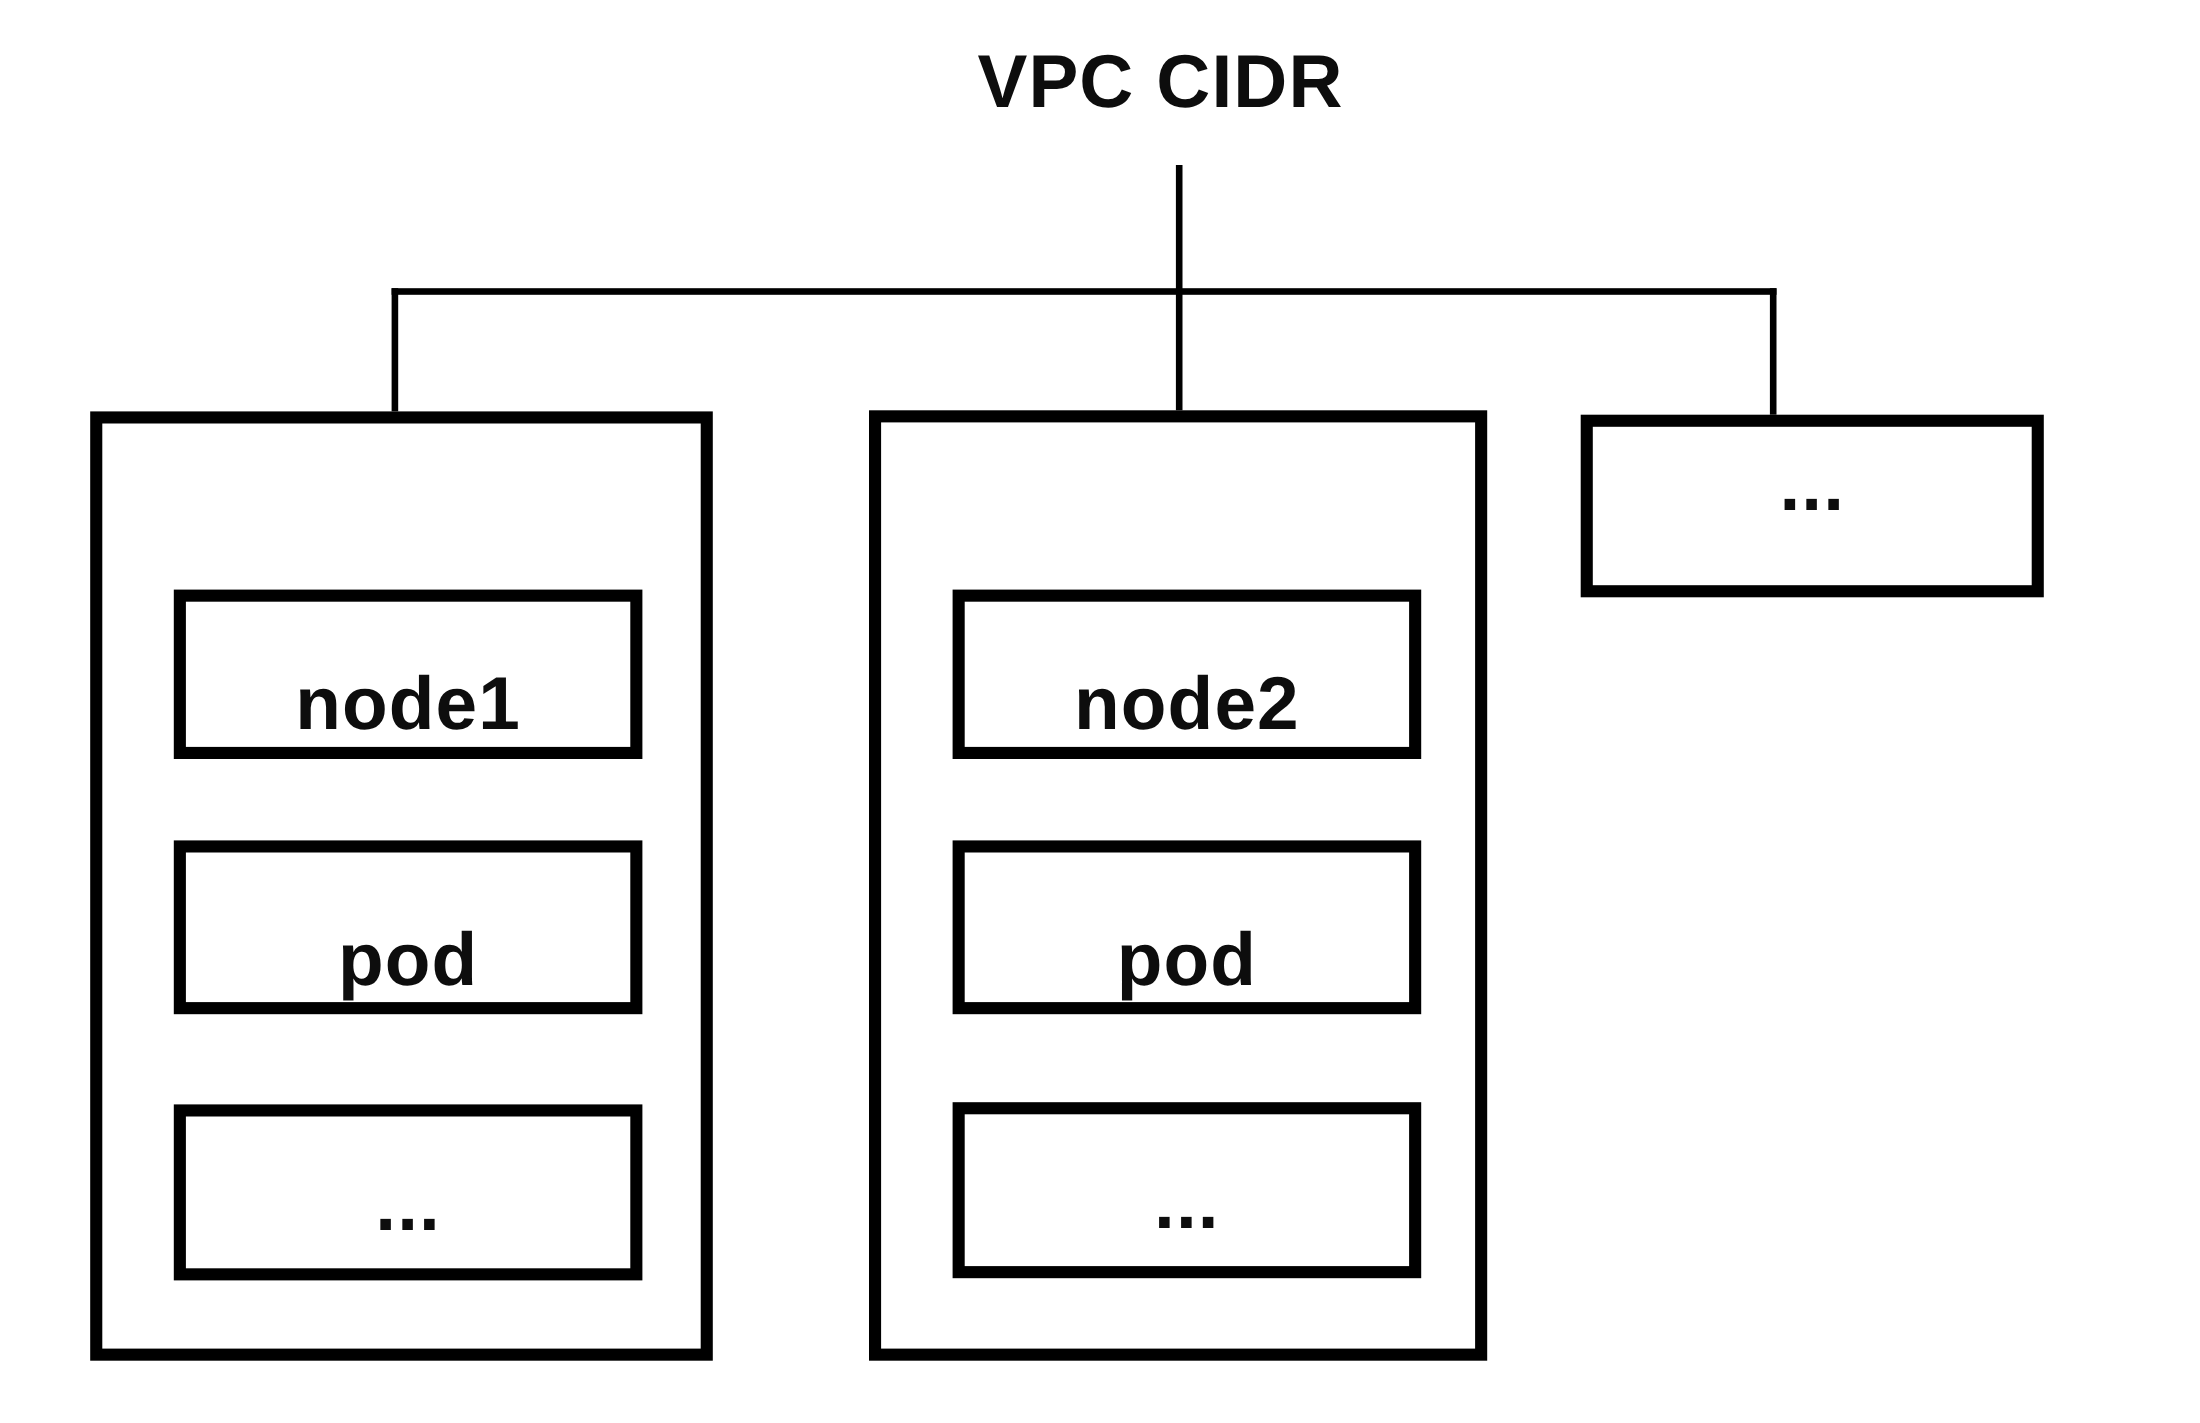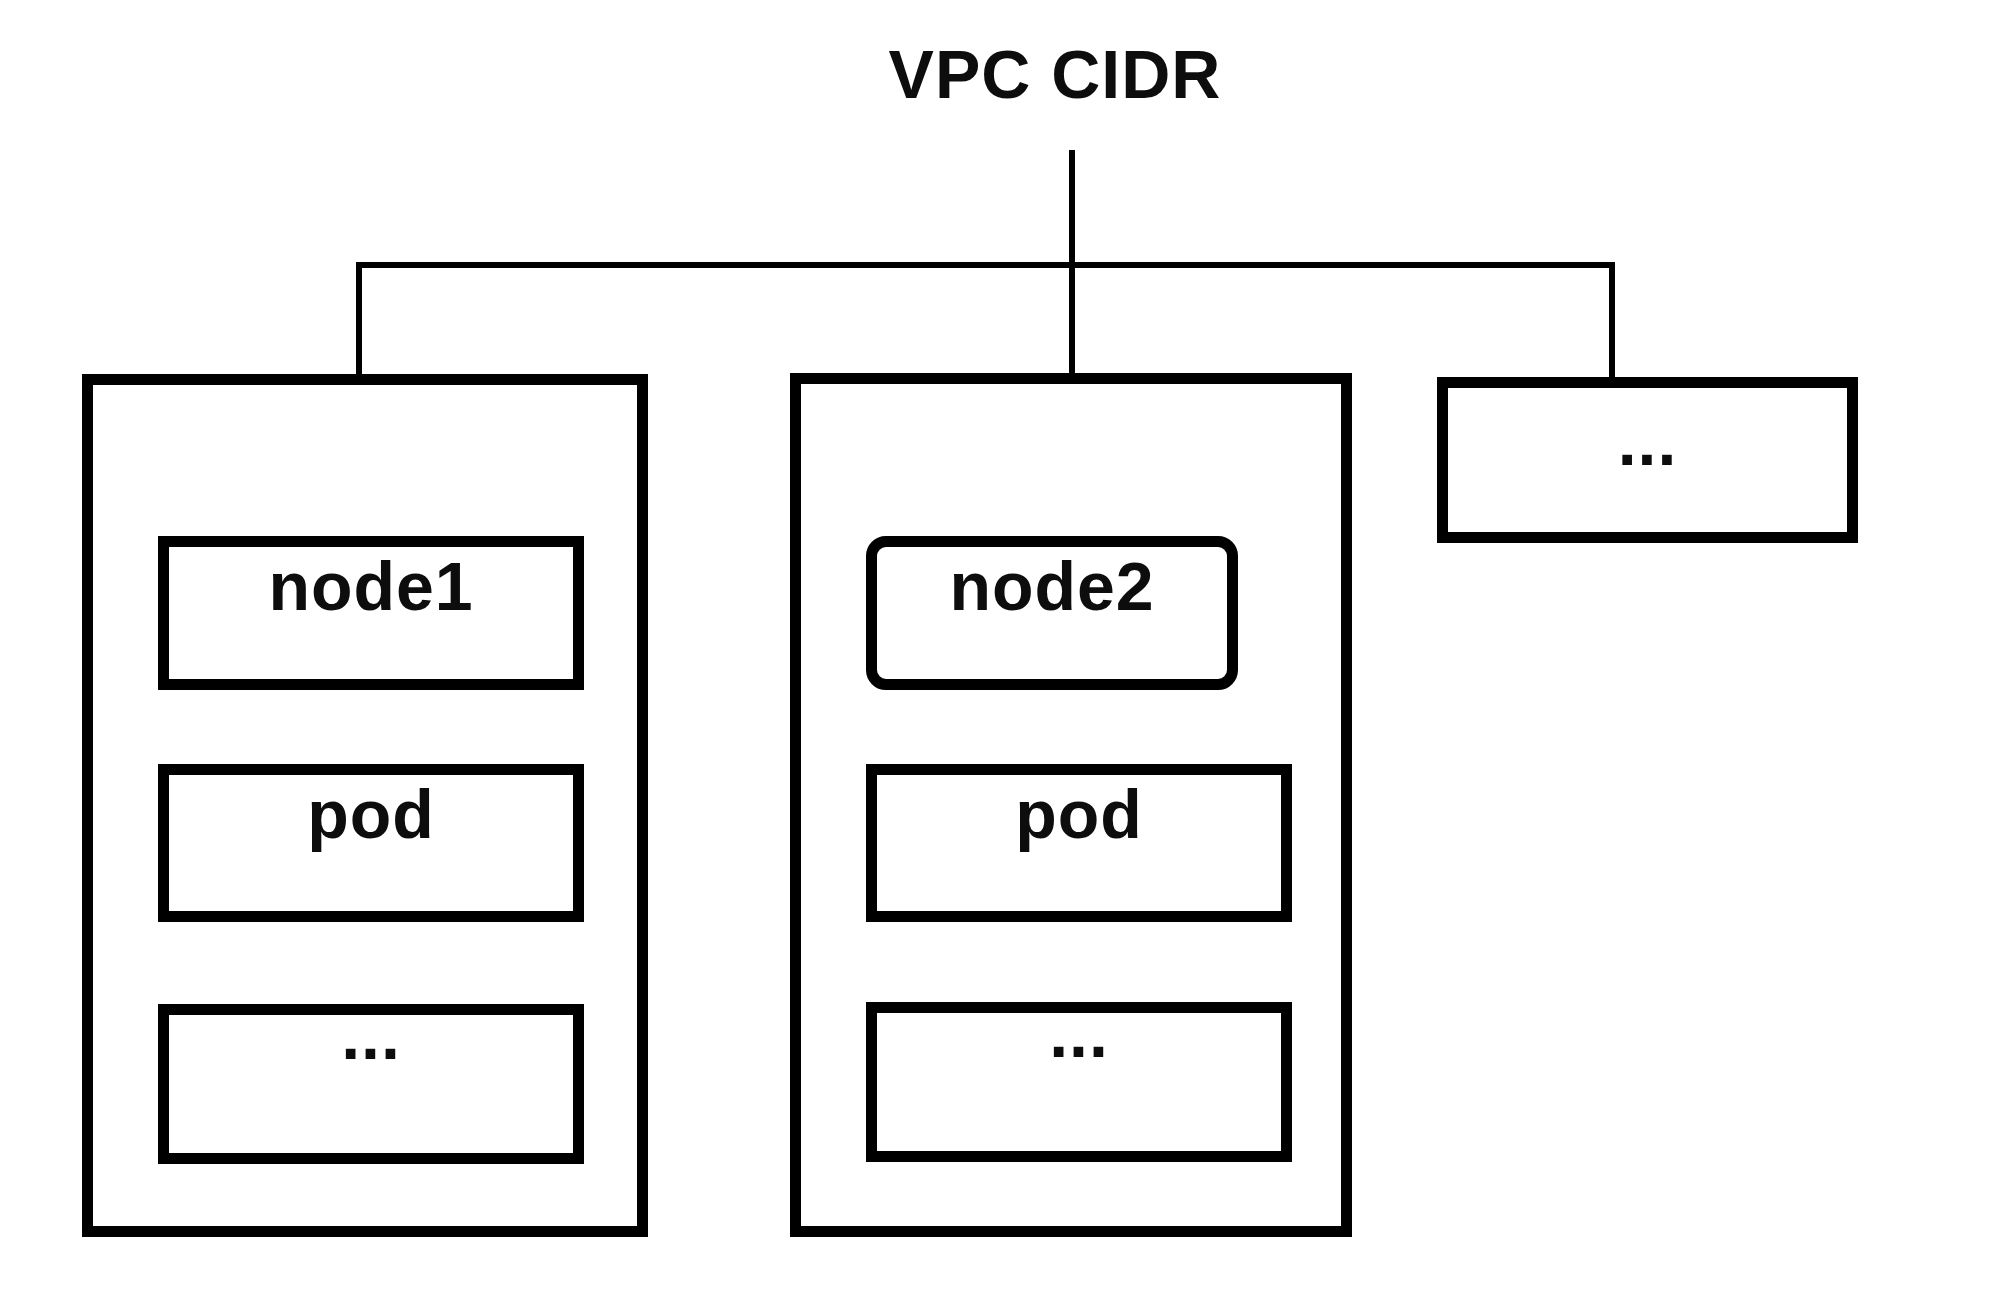--- a/index.html
+++ b/index.html
@@ -51,21 +51,21 @@
     line-height: 90px;
     letter-spacing: 1px;
     white-space: nowrap;
   }
   .inner-box {
     position: absolute;
     box-sizing: border-box;
     border: 11px solid var(--line);
     background: var(--background);
     display: flex;
-    align-items: flex-start;
+    align-items: flex-end;
     justify-content: center;
   }
   .inner-label {
     font-size: 68px;
     font-weight: 600;
     letter-spacing: 1px;
     white-space: nowrap;
   }
   .dots-glyph {
     transform: translateY(-0.28em);
@@ -89,21 +89,21 @@
     </div>
     <div class="inner-box" style="left:65px; top:379px; width:426px; height:158px;">
       <span class="inner-label">pod</span>
     </div>
     <div class="inner-box" style="left:65px; top:619px; width:426px; height:160px;">
       <span class="inner-label dots-glyph">...</span>
     </div>
   </div>
 
   <div class="box" style="left:790px; top:373px; width:562px; height:864px;">
-    <div class="inner-box" style="left:65px; top:152px; width:372px; height:154px;border-radius:20px;">
+    <div class="inner-box" style="left:65px; top:152px; width:426px; height:154px;">
       <span class="inner-label">node2</span>
     </div>
     <div class="inner-box" style="left:65px; top:380px; width:426px; height:158px;">
       <span class="inner-label">pod</span>
     </div>
     <div class="inner-box" style="left:65px; top:618px; width:426px; height:160px;">
       <span class="inner-label dots-glyph">...</span>
     </div>
   </div>
 

